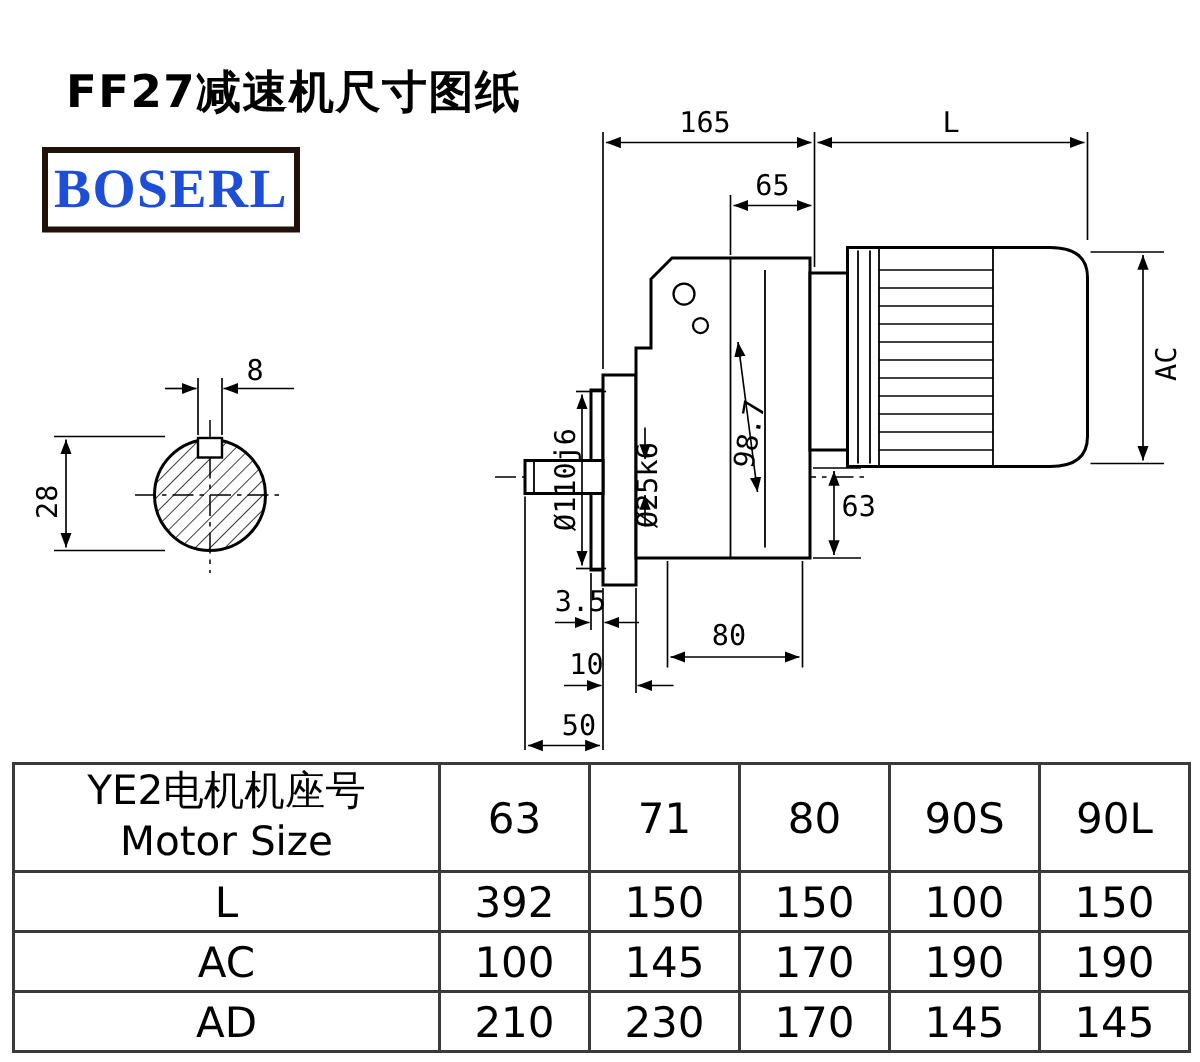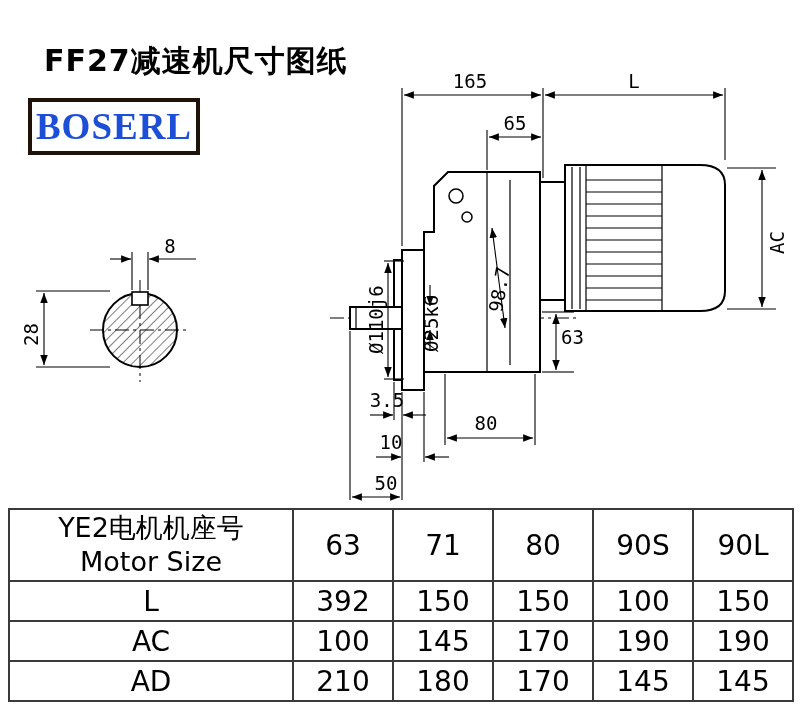--- a/index.html
+++ b/index.html
@@ -216,21 +216,21 @@
       <td>AC</td>
       <td>100</td>
       <td>145</td>
       <td>170</td>
       <td>190</td>
       <td>190</td>
     </tr>
     <tr class="vrow">
       <td>AD</td>
       <td>210</td>
-      <td>180</td>
+      <td>230</td>
       <td>170</td>
       <td>145</td>
       <td>145</td>
     </tr>
   </tbody>
     </table>
 
 </div>
 
 </body></html>

